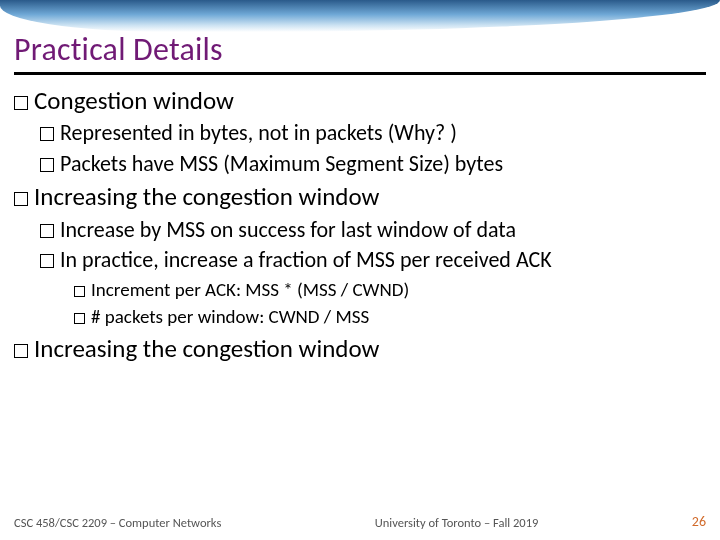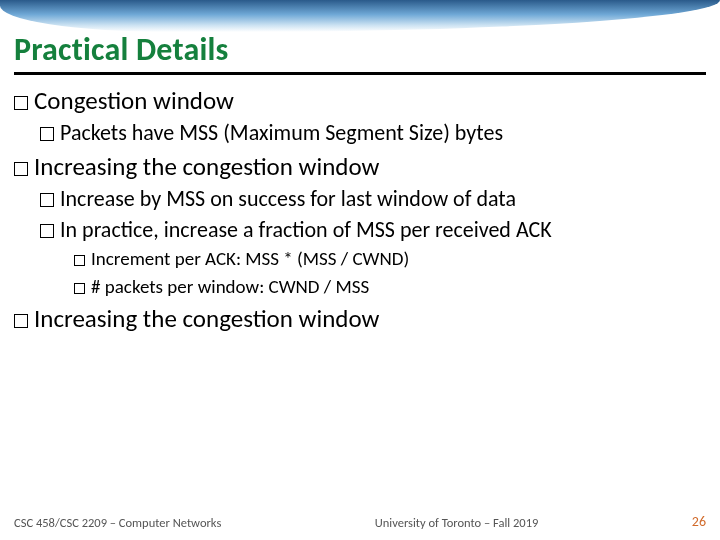--- a/index.html
+++ b/index.html
@@ -15,22 +15,22 @@
     height: 32px;
     background: linear-gradient(180deg, #2a5a8a 0%, #6fa8d6 45%, #cfe4f3 80%, #ffffff 100%);
     border-bottom-left-radius: 180px 28px;
     border-bottom-right-radius: 520px 34px;
   }
   .title {
     position: absolute;
     top: 30px;
     left: 14px;
     font-size: 32px;
-    font-weight: 700;
-    color: #15803d;
+    font-weight: 400;
+    color: #701a75;
     letter-spacing: 0.2px;
   }
   .rule {
     position: absolute;
     top: 72px;
     left: 14px;
     right: 14px;
     height: 3px;
     background: #000;
   }
@@ -79,20 +79,23 @@
 
 <div class="title">Practical Details</div>
 <div class="rule"></div>
 
 <div class="content">
 
   <div class="l1">
     <span class="bul"></span><span>Congestion window</span>
   </div>
   <div class="l2">
+    <span class="bul"></span><span>Represented in bytes, not in packets (Why? )</span>
+  </div>
+  <div class="l2">
     <span class="bul"></span><span>Packets have MSS (Maximum Segment Size) bytes</span>
   </div>
 
   <div class="l1">
     <span class="bul"></span><span>Increasing the congestion window</span>
   </div>
   <div class="l2">
     <span class="bul"></span><span>Increase by MSS on success for last window of data</span>
   </div>
   <div class="l2">

